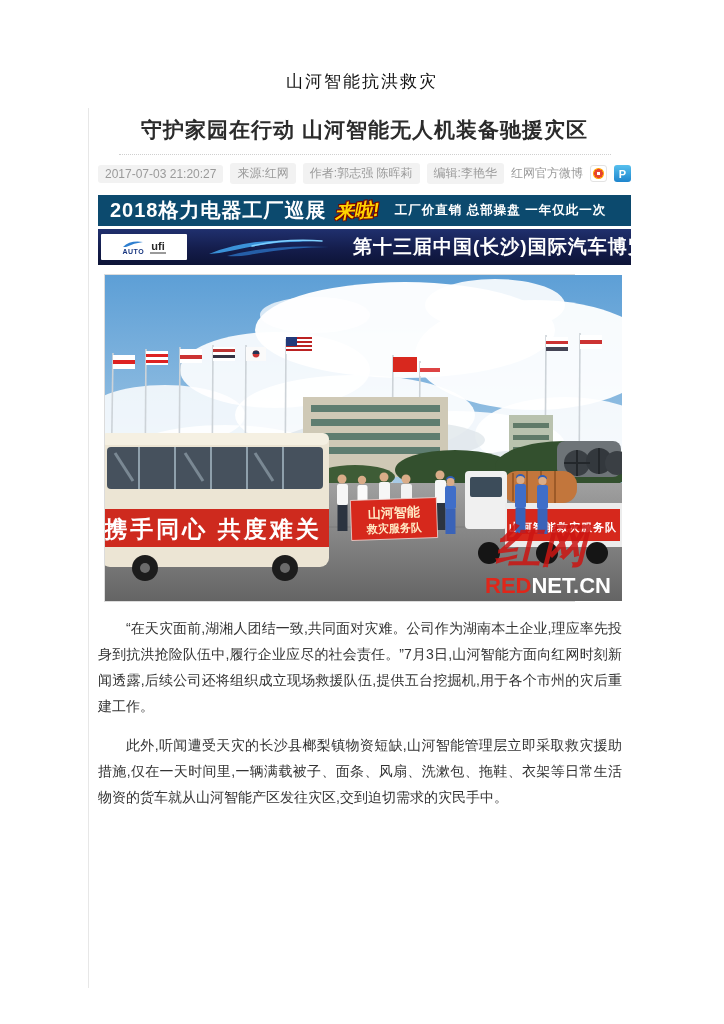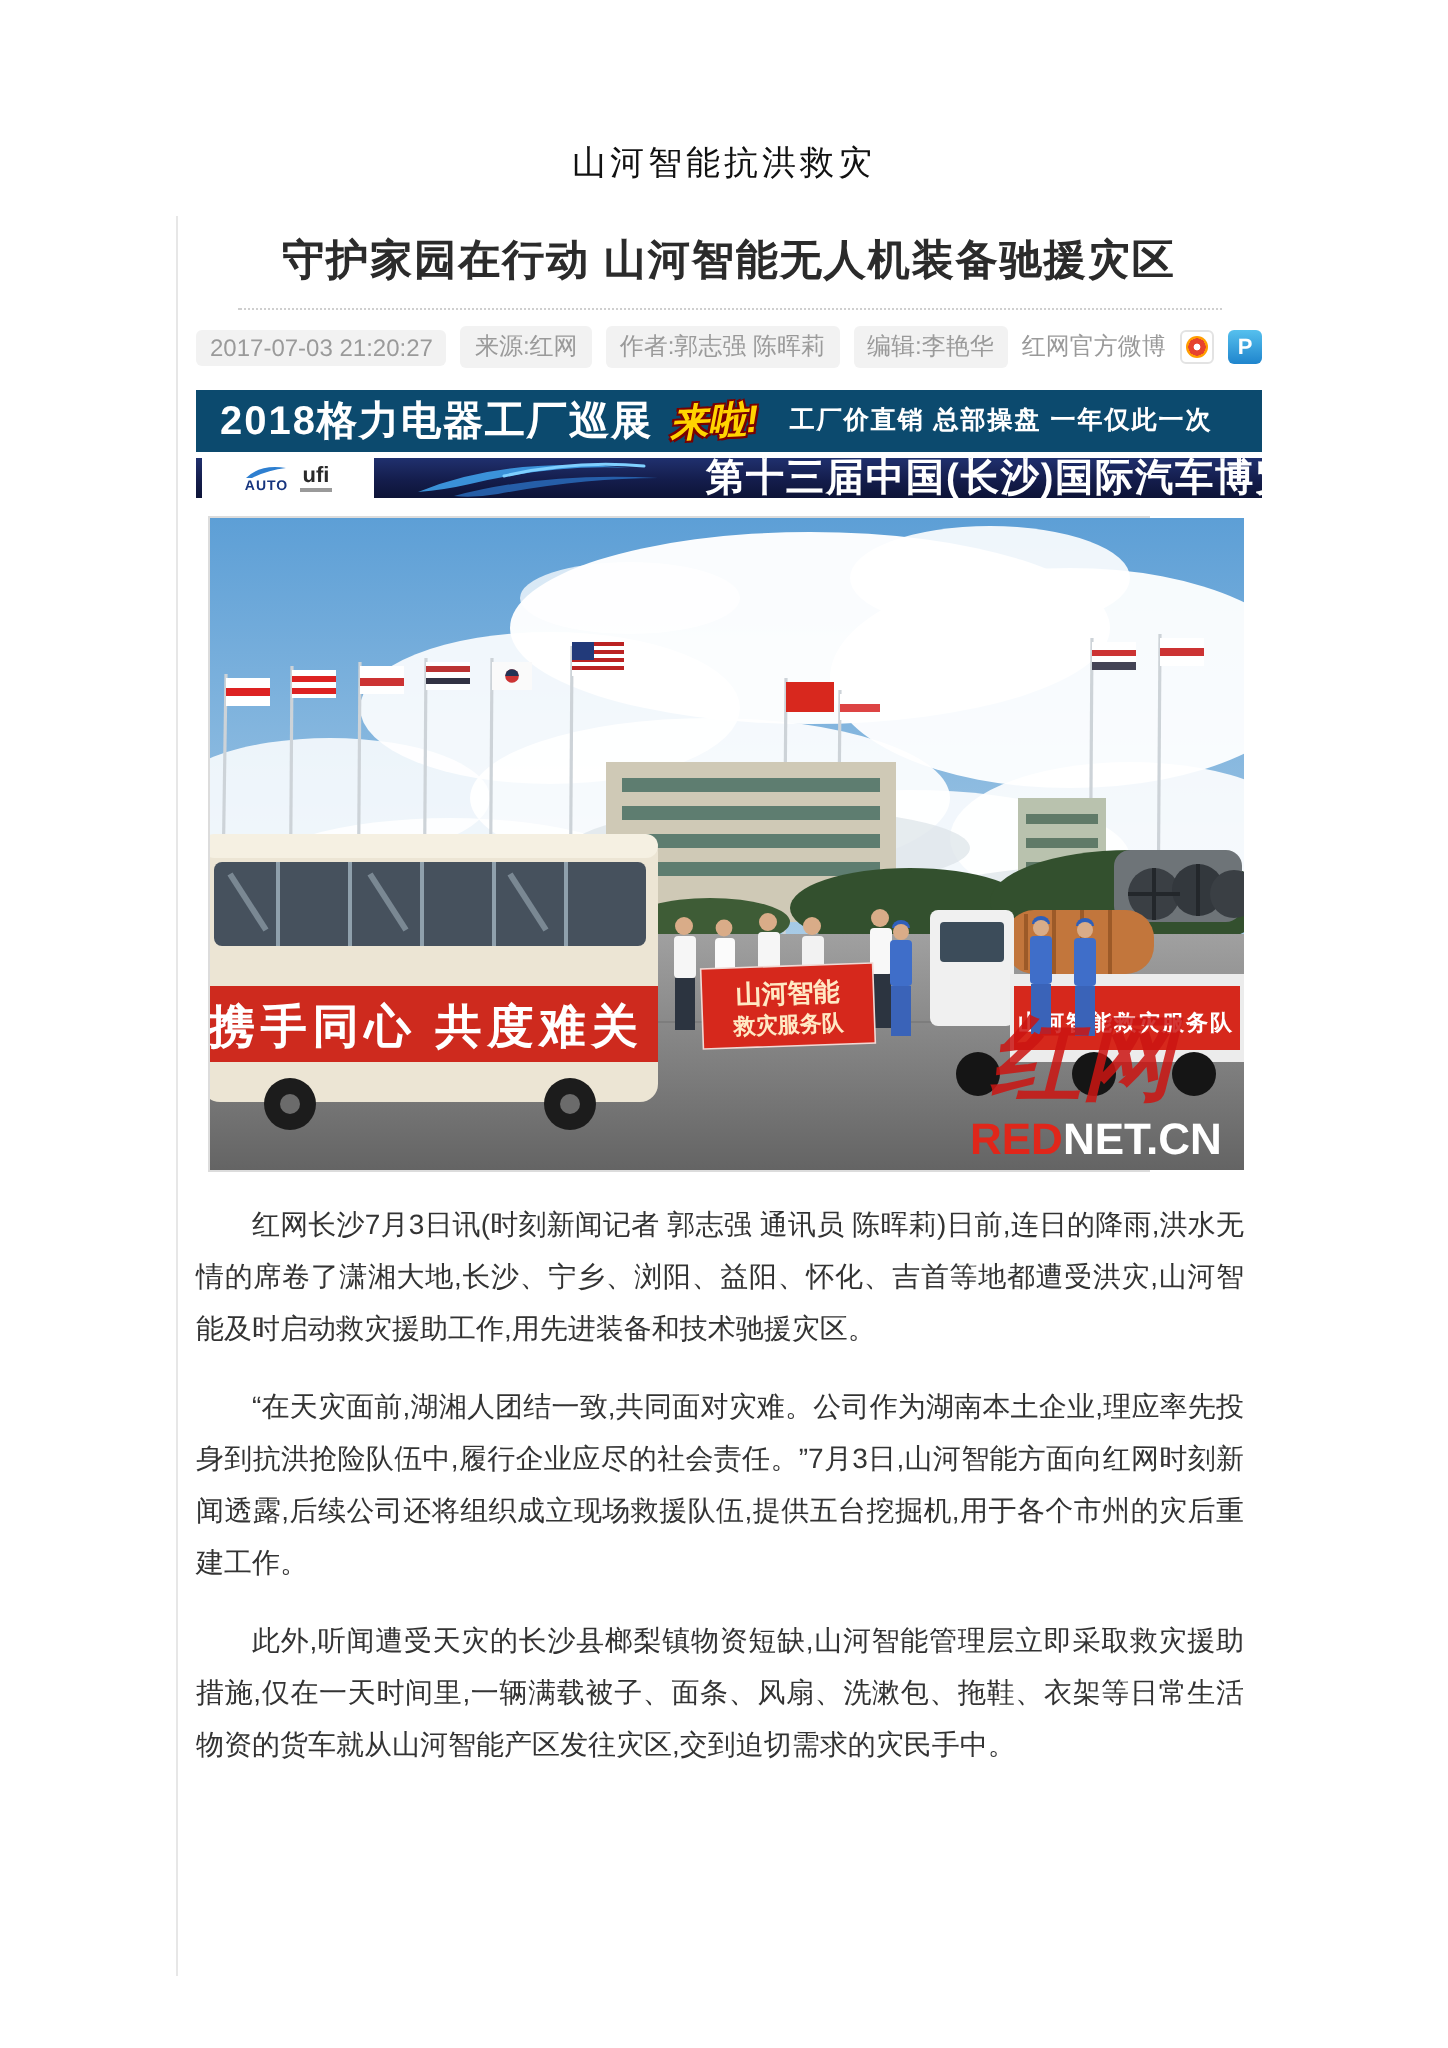--- a/index.html
+++ b/index.html
@@ -51,21 +51,21 @@
   .banner-red .gree-title { color:#fff; font-size:20px; font-weight:800; letter-spacing:1px; white-space:nowrap; }
   .banner-red .gree-badge {
     margin-left:8px; color:#ffd400; font-size:19px; font-weight:900; font-style:italic;
     transform:rotate(-3deg);
     text-shadow:1px 1px 0 #7a0000, -1px 1px 0 #7a0000, 1px -1px 0 #7a0000, -1px -1px 0 #7a0000;
     white-space:nowrap;
   }
   .banner-red .gree-tag { margin-left:16px; color:#fff; font-size:12.5px; font-weight:bold; letter-spacing:1px; white-space:nowrap; }
   
   .banner-blue {
-    margin-top:3px; height:20px; background:linear-gradient(180deg,#20306e 0%, #141d4c 55%, #0d1437 100%);
+    margin-top:3px; height:36px; background:linear-gradient(180deg,#20306e 0%, #141d4c 55%, #0d1437 100%);
     display:flex; align-items:center; padding:2px 3px; overflow:hidden; cursor:pointer;
   }
   .expo-logobox {
     width:86px; height:26px; background:#fff; border-radius:1px;
     display:flex; align-items:center; justify-content:center; gap:6px; flex:none;
   }
   .logo-auto { display:flex; flex-direction:column; align-items:center; line-height:1; }
   .logo-auto .swoosh { width:22px; height:8px; }
   .logo-auto .auto-word { font-size:7px; font-weight:bold; color:#16347e; letter-spacing:0.5px; }
   .logo-ufi { font-size:11px; font-weight:bold; color:#2a2a2a; border-bottom:2px solid #9a9a9a; line-height:1.1; padding:0 1px; }
@@ -365,19 +365,18 @@
         </g>
 
         <g>
           <text x="436" y="286" text-anchor="middle" font-size="46" font-weight="bold" fill="#cc1512" opacity="0.85" font-style="italic">红网</text>
           <text x="380" y="318" font-size="22" font-weight="bold"><tspan fill="#e0261a">RED</tspan><tspan fill="#ffffff">NET.CN</tspan></text>
         </g>
       </svg>
     </div>
 
     <div class="body-text">
-      <p>红网长沙7月3日讯(时刻新闻记者 郭志强 通讯员 陈晖莉)日前,连日的降雨,洪水无情的席卷了潇湘大地,长沙、宁乡、浏阳、益阳、怀化、吉首等地都遭受洪灾,山河智能及时启动救灾援助工作,用先进装备和技术驰援灾区。</p>
       <p>“在天灾面前,湖湘人团结一致,共同面对灾难。公司作为湖南本土企业,理应率先投身到抗洪抢险队伍中,履行企业应尽的社会责任。”7月3日,山河智能方面向红网时刻新闻透露,后续公司还将组织成立现场救援队伍,提供五台挖掘机,用于各个市州的灾后重建工作。</p>
       <p>此外,听闻遭受天灾的长沙县榔梨镇物资短缺,山河智能管理层立即采取救灾援助措施,仅在一天时间里,一辆满载被子、面条、风扇、洗漱包、拖鞋、衣架等日常生活物资的货车就从山河智能产区发往灾区,交到迫切需求的灾民手中。</p>
     </div>
 
   </div>
 </div>
 
 </body></html>

